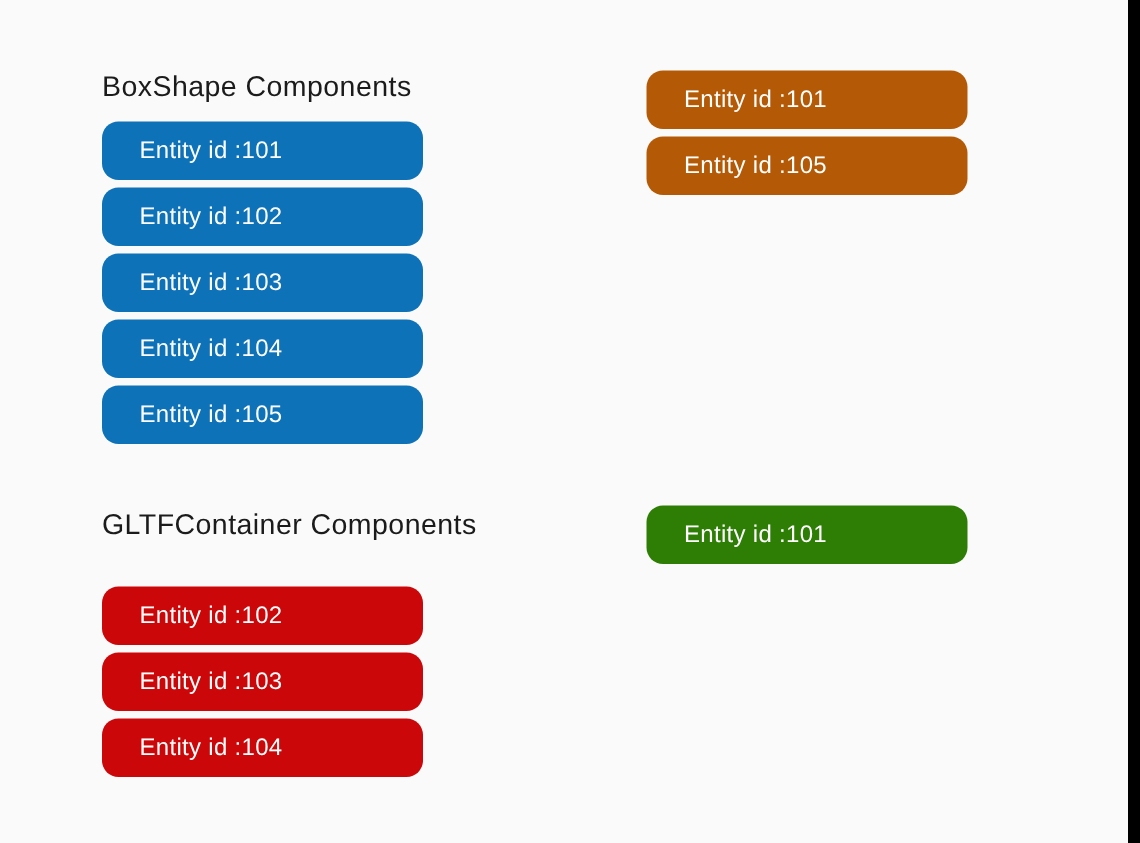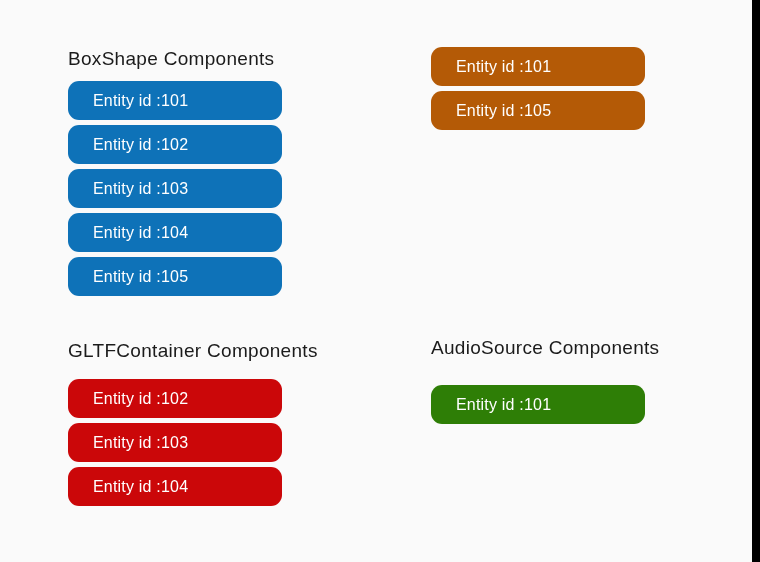--- a/index.html
+++ b/index.html
@@ -19,21 +19,21 @@
   .component-section { position: absolute; }
   .section-title {
     font-size: 19px;
     font-weight: 400;
     line-height: 21px;
     letter-spacing: 0.3px;
     color: #1B1B1B;
     white-space: nowrap;
   }
   .gap-sm { margin-bottom: 12px; }
-  .gap-md { margin-bottom: 18px; }
+  .gap-md { margin-bottom: 30px; }
   .gap-lg { margin-bottom: 27px; }
   .entity-list { display: block; }
   .entity-button {
     display: block;
     width: 214px;
     height: 39px;
     margin-bottom: 5px;
     border: none;
     border-radius: 11px;
     color: #FFFFFF;
@@ -70,19 +70,18 @@
 <section class="component-section" style="left:68px; top:340px;">
   <h2 class="section-title gap-md">GLTFContainer Components</h2>
   <div class="entity-list">
     <button class="entity-button" style="background-color: rgb(203, 7, 9);">Entity id :102</button>
     <button class="entity-button" style="background-color: rgb(203, 7, 9);">Entity id :103</button>
     <button class="entity-button" style="background-color: rgb(203, 7, 9);">Entity id :104</button>
   </div>
 </section>
 
 <section class="component-section" style="left:431px; top:337px;">
-  <h2 class="section-title gap-lg">AudioSource Components</h2>
   <div class="entity-list">
     <button class="entity-button" style="background-color: rgb(46, 126, 6);">Entity id :101</button>
   </div>
 </section>
 
 <div class="edge-bar"></div>
 
 </body></html>

